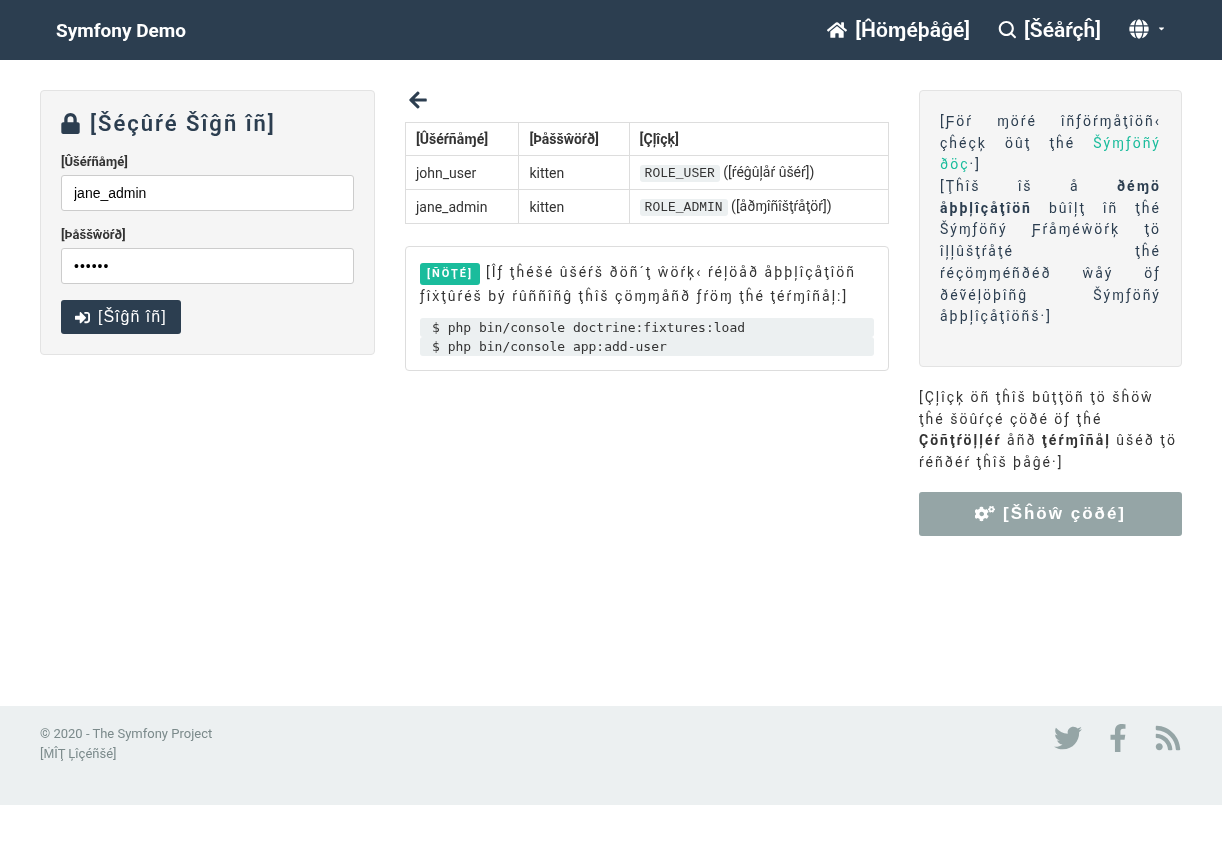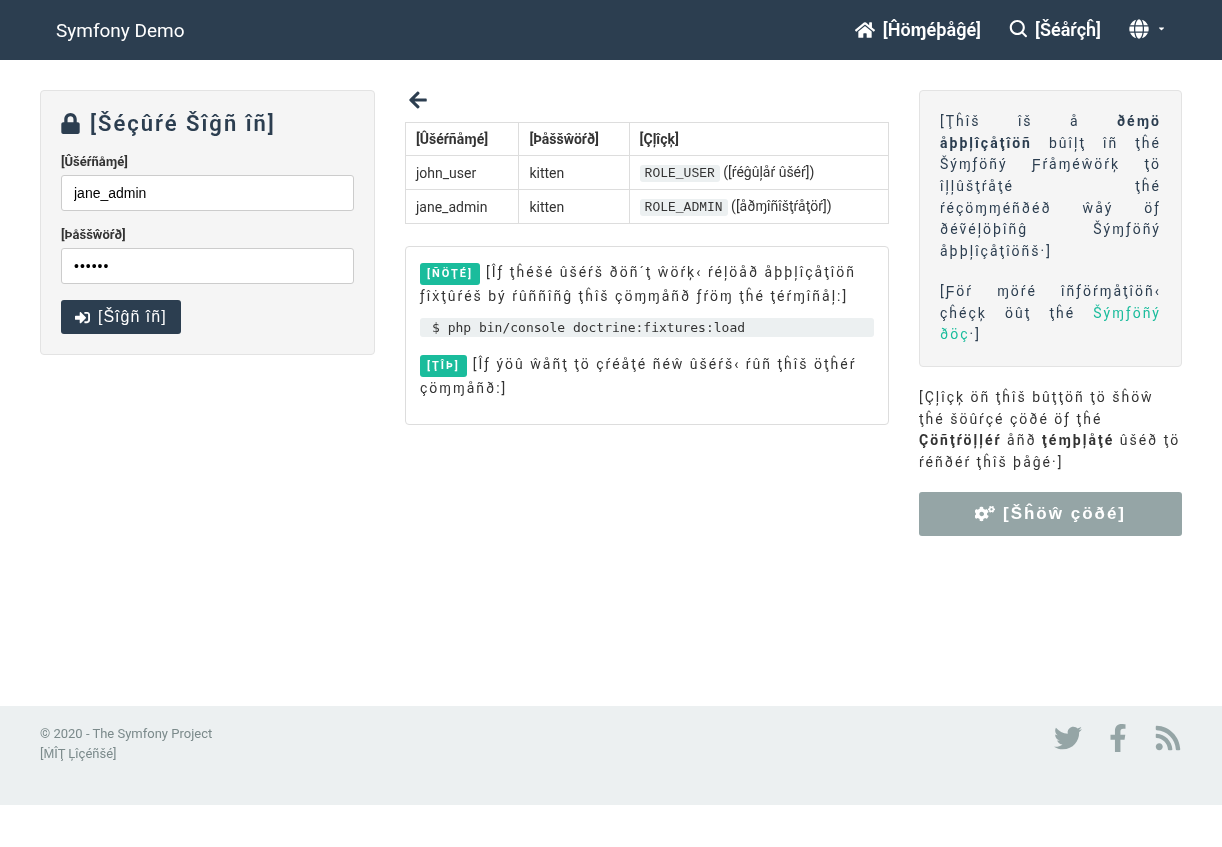--- a/index.html
+++ b/index.html
@@ -1,23 +1,23 @@
 <!DOCTYPE html>
 <html><head>
   <meta charset="utf-8">
   <style>
     * { box-sizing: border-box; margin: 0; padding: 0; }
     body { font-family: -apple-system, BlinkMacSystemFont, "Segoe UI", Roboto, "Helvetica Neue", Arial, sans-serif; font-size: 14px; color: #333; background: #fff; }
     
     
     .navbar { background: #2c3e50; color: #fff; padding: 0; height: 60px; display: flex; align-items: center; }
     .navbar-inner { width: 100%; padding: 0 56px; display: flex; align-items: center; justify-content: space-between; }
-    .navbar-brand { font-size: 19px; font-weight: 400; color: #fff; }
+    .navbar-brand { font-size: 19px; font-weight: 700; color: #fff; }
     .navbar-nav { display: flex; align-items: center; gap: 28px; list-style: none; }
-    .navbar-nav a { color: #fff; text-decoration: none; font-size: 18px; font-weight: 600; display: inline-flex; align-items: center; gap: 8px; }
+    .navbar-nav a { color: #fff; text-decoration: none; font-size: 21px; font-weight: 600; display: inline-flex; align-items: center; gap: 8px; }
     .navbar-nav .nav-item { cursor: pointer; }
     
     
     .container { display: flex; padding: 30px 40px; gap: 30px; max-width: 1222px; }
     .col-left { width: 335px; flex-shrink: 0; }
     .col-mid { flex: 1; min-width: 0; }
     .col-right { width: 263px; flex-shrink: 0; }
     
     
     .well { background: #f5f5f5; border: 1px solid #e3e3e3; border-radius: 4px; padding: 20px; }
@@ -166,30 +166,30 @@
           <td>jane_admin</td>
           <td>kitten</td>
           <td><code class="inline">ROLE_ADMIN</code> <span>([åðɱîñîšţŕåţöŕ])</span></td>
         </tr>
       </tbody>
     </table>
 
     <div class="panel-box">
       <p><span class="label-badge">[ÑÖŢÉ]</span><span>[Îƒ ţĥéšé ûšéŕš ðöñ´ţ ŵöŕķ‹ ŕéļöåð åþþļîçåţîöñ ƒîẋţûŕéš bý ŕûññîñĝ ţĥîš çöɱɱåñð ƒŕöɱ ţĥé ţéŕɱîñåļ:]</span></p>
       <pre class="console">$ php bin/console doctrine:fixtures:load</pre>
-      <p style="margin-top:16px;"><span class="label-badge">[ŢÎÞ]</span><span>[Îƒ ýöû ŵåñţ ţö çŕéåţé ñéŵ ûšéŕš‹ ŕûñ ţĥîš öţĥéŕ çöɱɱåñð:]</span></p>
+      <pre class="console">$ php bin/console app:add-user</pre>
     </div>
   </div>
 
   <div class="col-right">
     <div class="well">
+      <p class="info-p" style="margin-bottom:0;"><span>[Ƒöŕ ɱöŕé îñƒöŕɱåţîöñ‹ çĥéçķ öûţ ţĥé </span><a href="#">Šýɱƒöñý ðöç</a><span>·]</span></p>
       <p class="info-p"><span>[Ţĥîš îš å </span><strong>ðéɱö åþþļîçåţîöñ</strong><span> bûîļţ îñ ţĥé Šýɱƒöñý Ƒŕåɱéŵöŕķ ţö îļļûšţŕåţé ţĥé ŕéçöɱɱéñðéð ŵåý öƒ ðéṽéļöþîñĝ Šýɱƒöñý åþþļîçåţîöñš·]</span></p>
-      <p class="info-p" style="margin-bottom:0;"><span>[Ƒöŕ ɱöŕé îñƒöŕɱåţîöñ‹ çĥéçķ öûţ ţĥé </span><a href="#">Šýɱƒöñý ðöç</a><span>·]</span></p>
-    </div>
-    <p class="info-p" style="margin-top:20px; text-align:left; color:#333;"><span>[Çļîçķ öñ ţĥîš bûţţöñ ţö šĥöŵ ţĥé šöûŕçé çöðé öƒ ţĥé </span><strong>Çöñţŕöļļéŕ</strong><span> åñð </span><strong>ţéɱþļåţé</strong><span> ûšéð ţö ŕéñðéŕ ţĥîš þåĝé·]</span></p>
+    </div>
+    <p class="info-p" style="margin-top:20px; text-align:left; color:#333;"><span>[Çļîçķ öñ ţĥîš bûţţöñ ţö šĥöŵ ţĥé šöûŕçé çöðé öƒ ţĥé </span><strong>Çöñţŕöļļéŕ</strong><span> åñð </span><strong>ţéŕɱîñåļ</strong><span> ûšéð ţö ŕéñðéŕ ţĥîš þåĝé·]</span></p>
     <button class="btn btn-lg btn-gray">
       <span class="icon">
         <svg width="20" height="20" viewBox="0 0 640 512" fill="currentColor">
             <path d="M512.1 191l-8.2 14.3c-3 5.3-9.4 7.5-15.1 5.4-11.8-4.4-22.6-10.7-32.1-18.6-4.6-3.8-5.8-10.5-2.8-15.7l8.2-14.3c-6.9-8-12.3-17.3-15.9-27.4h-16.5c-6 0-11.2-4.3-12.2-10.3-2-12-2.1-24.6 0-37.1 1-6 6.2-10.4 12.2-10.4h16.5c3.6-10.1 9-19.4 15.9-27.4l-8.2-14.3c-3-5.2-1.9-11.9 2.8-15.7 9.5-7.9 20.4-14.2 32.1-18.6 5.7-2.1 12.1.1 15.1 5.4l8.2 14.3c10.5-1.9 21.2-1.9 31.7 0L552 6.3c3-5.3 9.4-7.5 15.1-5.4 11.8 4.4 22.6 10.7 32.1 18.6 4.6 3.8 5.8 10.5 2.8 15.7l-8.2 14.3c6.9 8 12.3 17.3 15.9 27.4h16.5c6 0 11.2 4.3 12.2 10.3 2 12 2.1 24.6 0 37.1-1 6-6.2 10.4-12.2 10.4h-16.5c-3.6 10.1-9 19.4-15.9 27.4l8.2 14.3c3 5.2 1.9 11.9-2.8 15.7-9.5 7.9-20.4 14.2-32.1 18.6-5.7 2.1-12.1-.1-15.1-5.4l-8.2-14.3c-10.4 1.9-21.2 1.9-31.7 0zm-10.5-58.8c38.5 29.6 82.4-14.3 52.8-52.8-38.5-29.7-82.4 14.3-52.8 52.8zM386.3 286.1l33.7 16.8c10.1 5.8 14.5 18.1 10.5 29.1-8.9 24.2-26.4 46.4-42.6 65.8-7.4 8.9-20.2 11.1-30.3 5.3L324 387.4c-16.4 13.9-36.6 24.6-58.9 31.7v37.7c0 11.5-7.8 21.3-18.9 24.1-24.9 6.1-51.5 6.8-79.3 0-11.1-2.8-18.9-12.6-18.9-24.1v-37.7c-22.3-7.1-42.4-17.8-58.9-31.7L55.4 403.1c-10.1 5.8-22.9 3.6-30.3-5.3-16.2-19.4-33.3-41.6-42.2-65.7-4-10.9.4-23.2 10.5-29.1l33.3-16.8c-3.9-20.9-3.9-42.4 0-63.4L-6.6 205.9c-10.1-5.8-14.6-18.1-10.5-29 8.9-24.2 26-46.4 42.2-65.8 7.4-8.9 20.2-11.1 30.3-5.3l33.5 16.5c16.4-13.9 36.6-24.6 58.9-31.7V53c0-11.5 7.8-21.3 18.9-24.1 24.9-6.1 51.5-6.8 79.3 0 11.1 2.8 18.9 12.6 18.9 24.1v37.7c22.3 7.1 42.4 17.8 58.9 31.7l33.5-16.5c10.1-5.8 22.9-3.6 30.3 5.3 16.2 19.4 33.2 41.6 42.1 65.8 4 10.9.1 23.2-10 29.1l-33.7 16.8c3.9 21 3.9 42.5 0 63.5zm-117.6 21.1c59.2-77-28.7-164.9-105.7-105.7-59.2 77 28.7 164.9 105.7 105.7z"></path>
           </svg>
       </span>
       <span>[Šĥöŵ çöðé]</span>
     </button>
   </div>
 </div>

